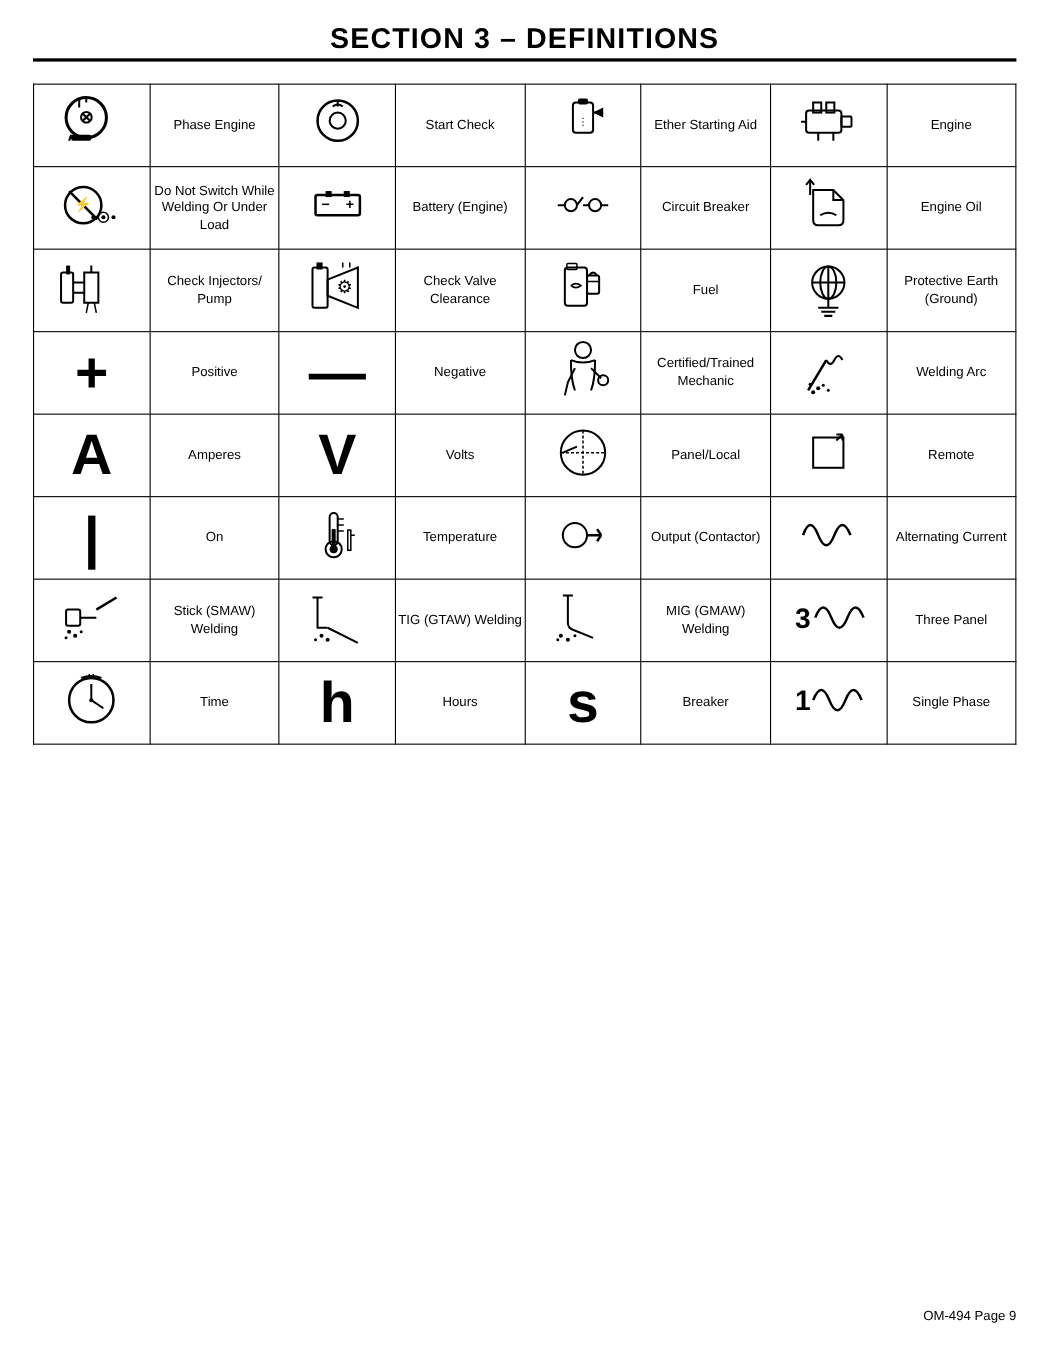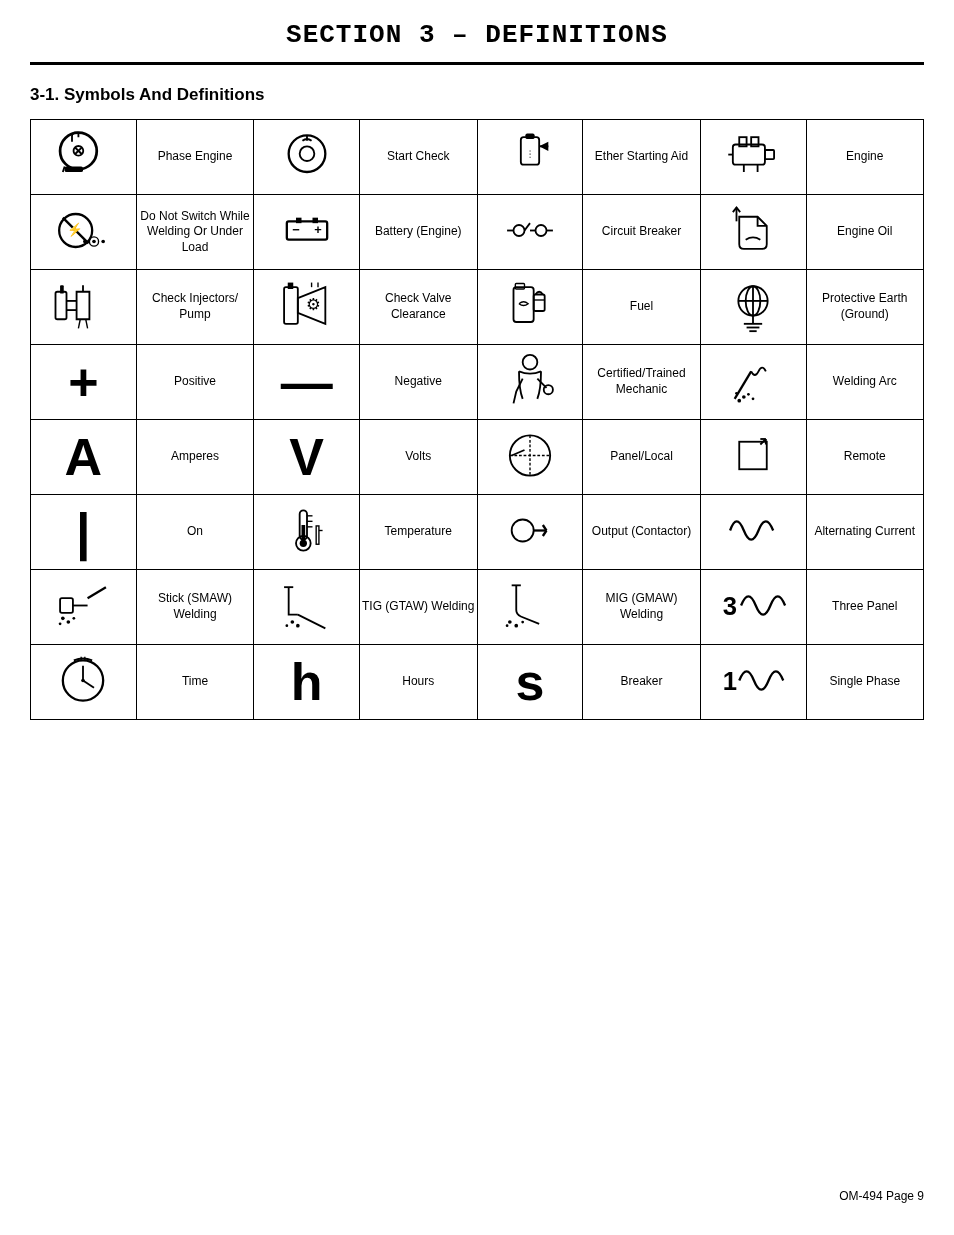--- a/index.html
+++ b/index.html
@@ -11,24 +11,23 @@
       position: relative;
     }
     .page-container {
       padding: 20px 30px;
     }
     .page-title {
       text-align: center;
       font-size: 26px;
       font-weight: bold;
       border-bottom: 3px solid #000;
-      padding-bottom: 12px;
+      padding-bottom: 2px;
       margin-bottom: 20px;
       letter-spacing: 1px;
-      font-family: Liberation Mono, monospace;
     }
     .section-heading {
       font-size: 17px;
       font-weight: bold;
       margin-bottom: 14px;
     }
     .symbols-table {
       width: 100%;
       border-collapse: collapse;
       border: 1px solid #000;
@@ -58,21 +57,20 @@
       bottom: 32px;
       right: 30px;
       font-size: 12px;
     }
   </style>
 </head>
 <body>
 
 <div class="page-container">
   <h1 class="page-title">SECTION 3 – DEFINITIONS</h1>
-  <h2 class="section-heading">3-1.   Symbols And Definitions</h2>
 
   <table class="symbols-table">
     <tbody id="table-body">
         <tr>
           <td class="icon-cell"><svg viewBox="0 0 60 60" width="60" height="55">
       <circle cx="25" cy="25" r="20" fill="none" stroke="#000" stroke-width="3"></circle>
       <path d="M25 10 L25 5 M25 5 L22 5 Q18 5 18 9 L18 15" stroke="#000" stroke-width="2" fill="none"></path>
       <text x="25" y="30" text-anchor="middle" font-size="18" font-weight="bold">⊗</text>
       <rect x="10" y="42" width="20" height="6" rx="2" fill="#000"></rect>
       <line x1="10" y1="42" x2="8" y2="48" stroke="#000" stroke-width="2"></line>

